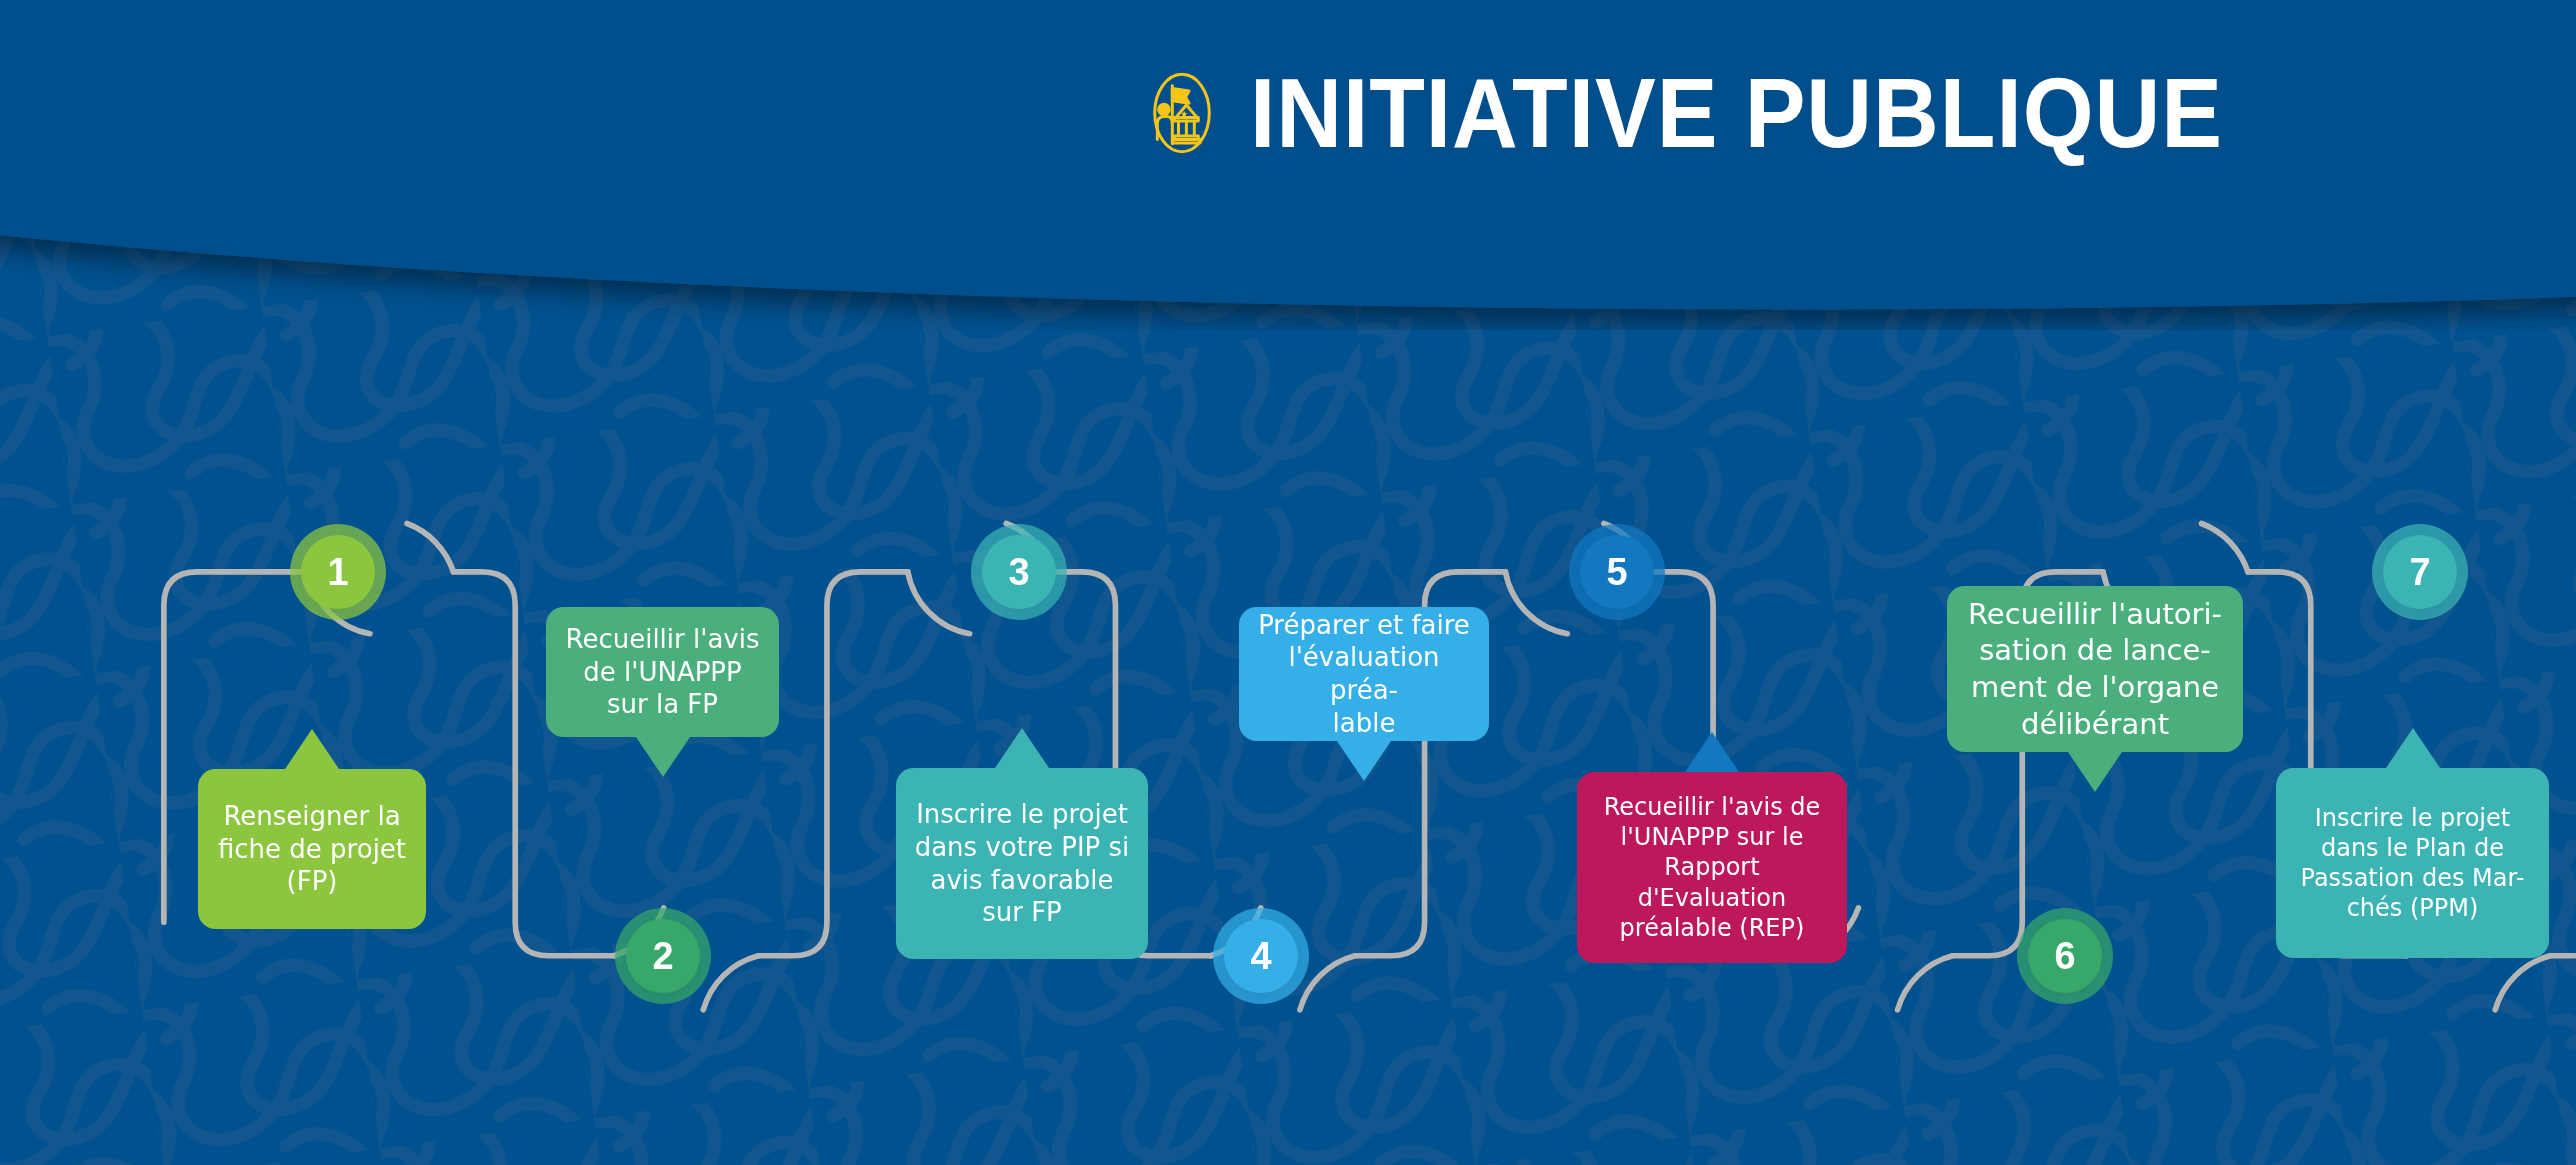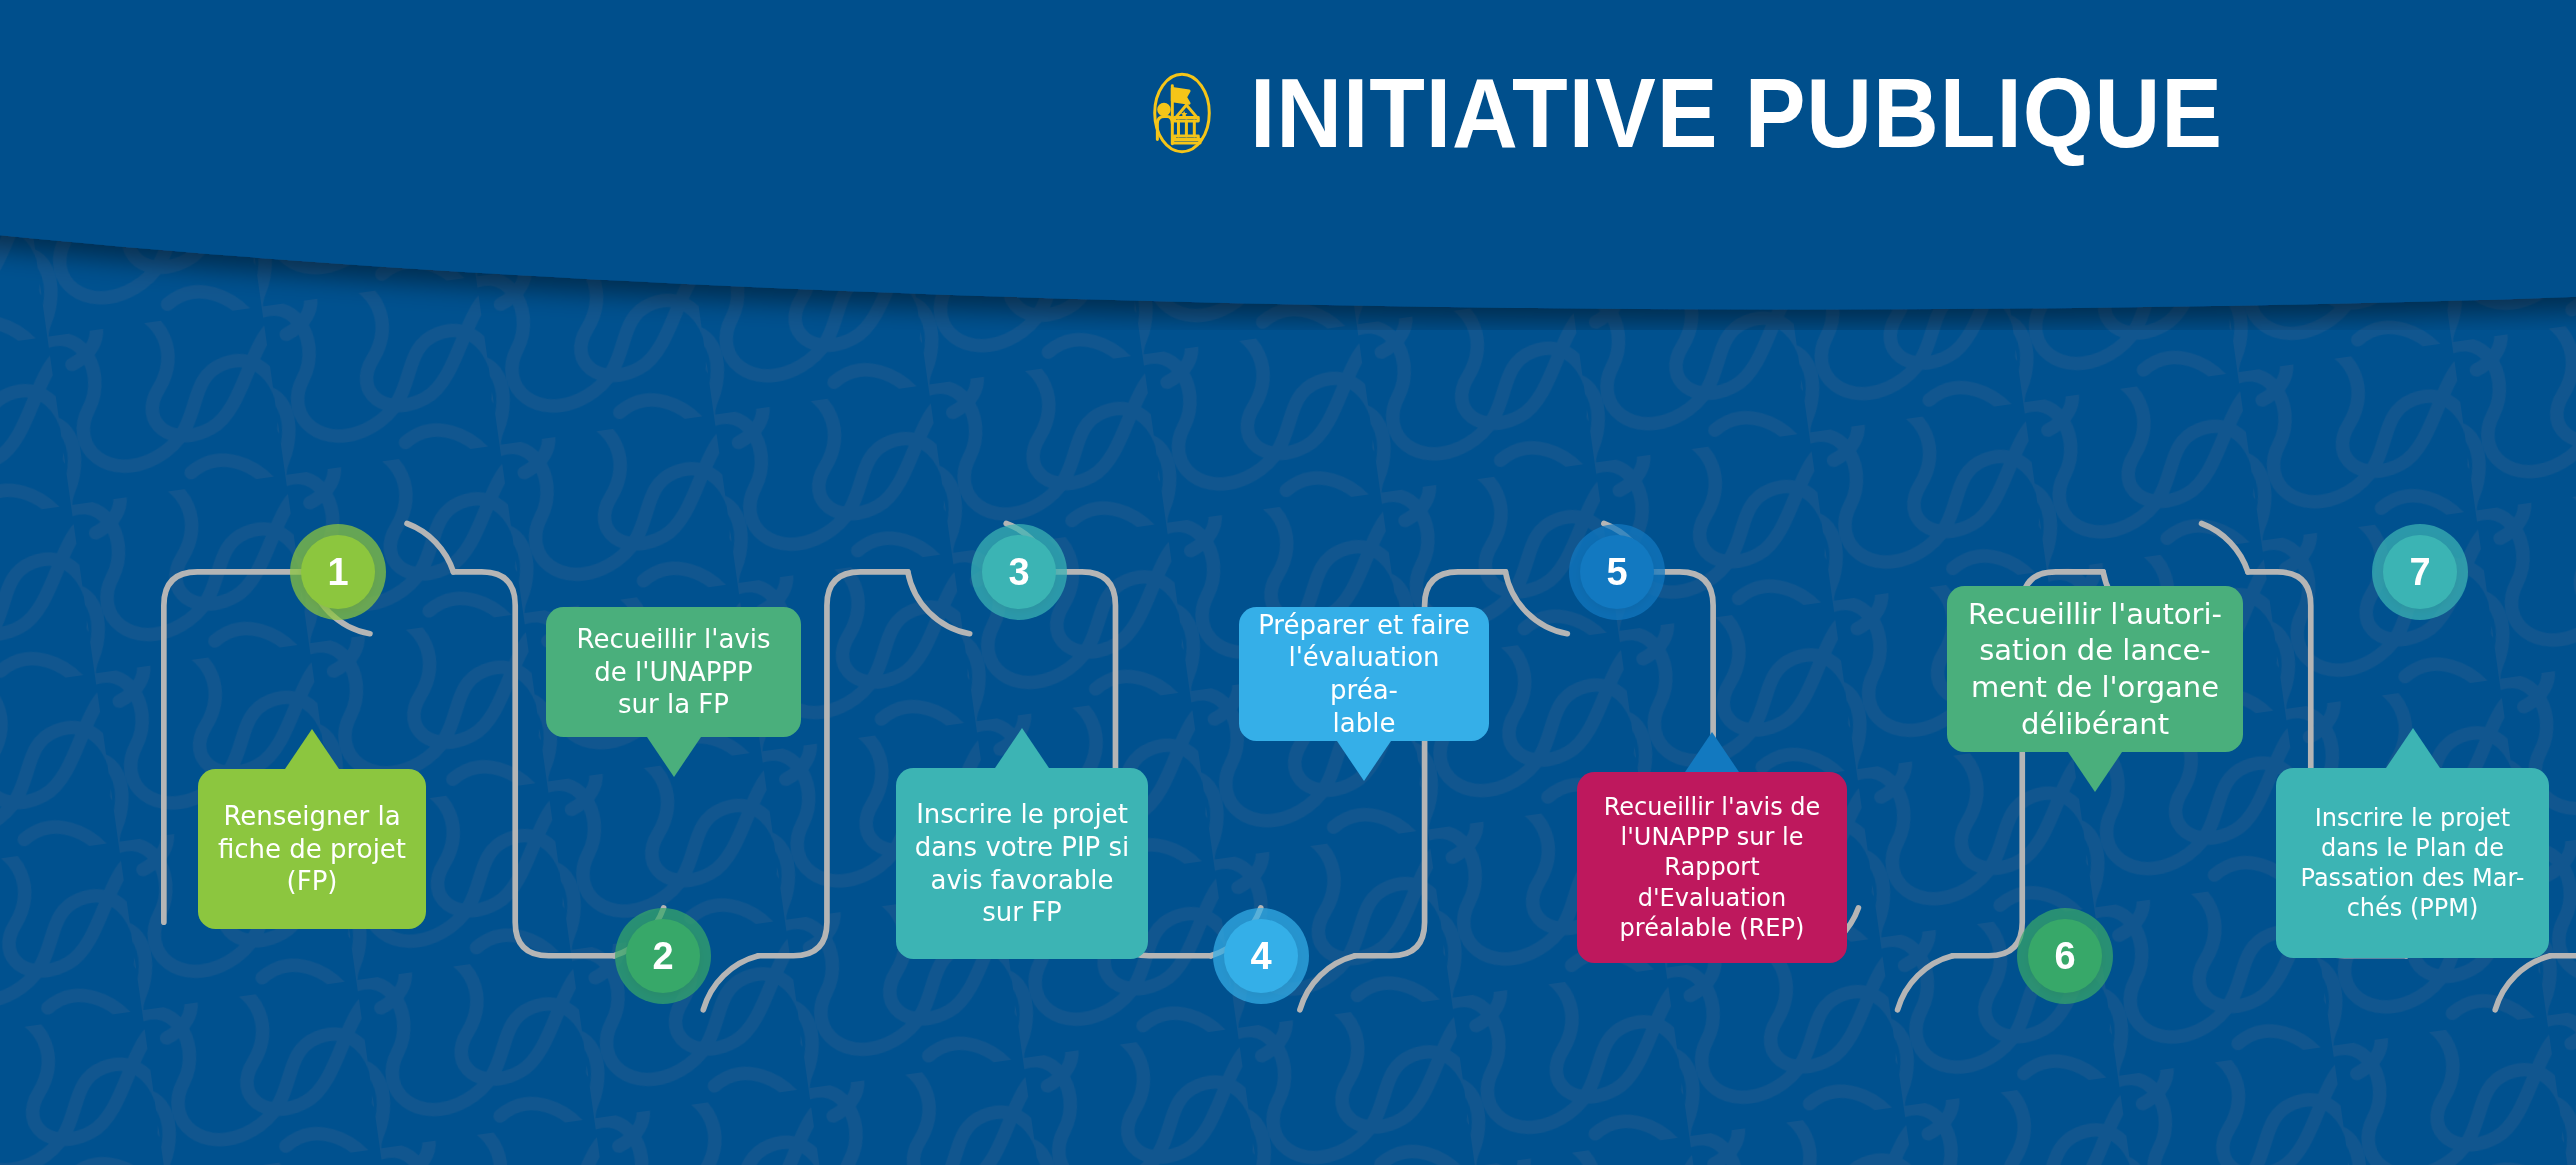--- a/index.html
+++ b/index.html
@@ -214,21 +214,21 @@
     <div class="bubble point-up" style="--c:#8CC63F; background:#8CC63F; left:198px; top:769px; width:228px; height:160px;">
       <span class="txt">Renseigner la<br>fiche de projet<br>(FP)</span>
     </div>
   </div>
 
   <div class="step">
     <div class="circle" style="left:626px; top:919px; background:#38A86A;">
       <span class="ring" style="background:#38A86A;"></span>
       <span class="num">2</span>
     </div>
-    <div class="bubble point-down" style="--c:#4AAF7C; background:#4AAF7C; left:546px; top:607px; width:255px; height:130px;justify-content:flex-end;">
+    <div class="bubble point-down" style="--c:#4AAF7C; background:#4AAF7C; left:546px; top:607px; width:233px; height:130px;justify-content:flex-end;">
       <span class="txt">Recueillir l'avis<br>de l'UNAPPP<br>sur la FP</span>
     </div>
   </div>
 
   <div class="step">
     <div class="circle" style="left:982px; top:535px; background:#3CB4B4;">
       <span class="ring" style="background:#3CB4B4;"></span>
       <span class="num">3</span>
     </div>
     <div class="bubble point-up" style="--c:#3CB4B4; background:#3CB4B4; left:896px; top:768px; width:252px; height:191px;">

